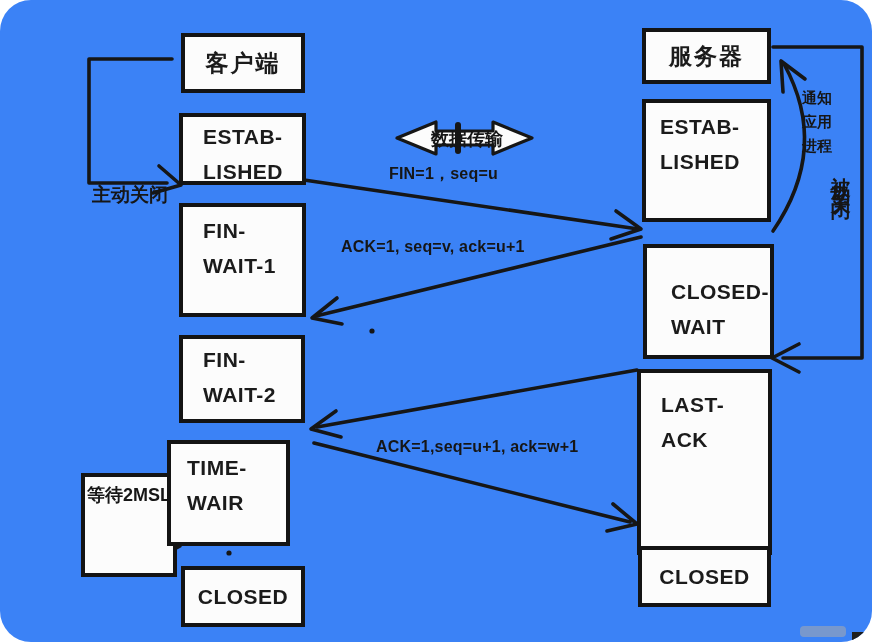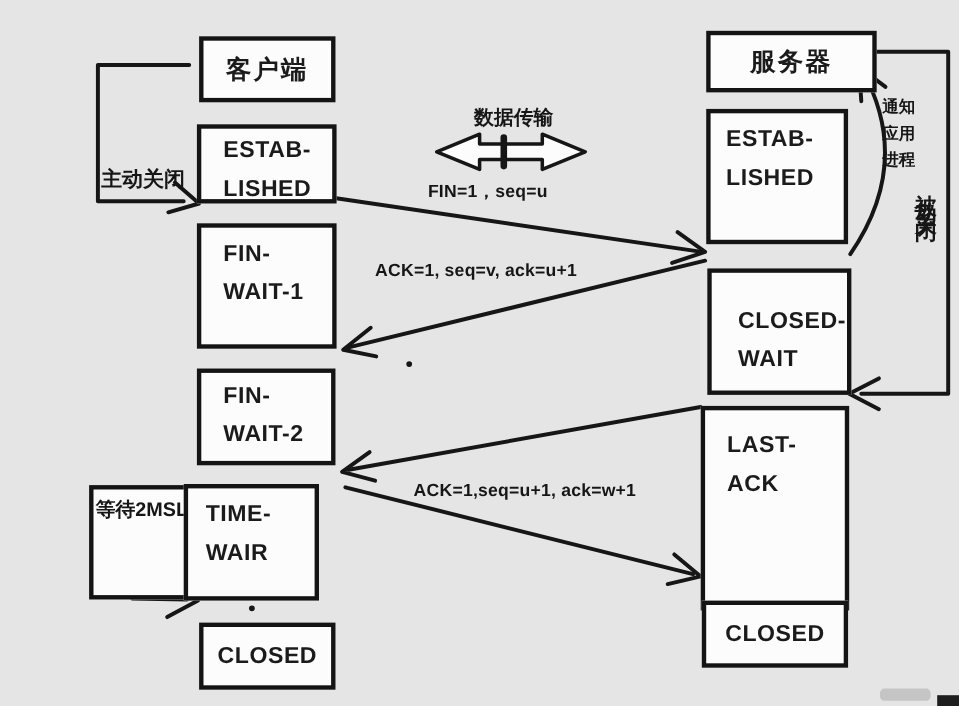--- a/index.html
+++ b/index.html
@@ -1,22 +1,23 @@
 <!DOCTYPE html>
 <html><head>
 <meta charset="utf-8">
 <style>
   html,body{margin:0;padding:0;background:#ffffff;}
   .canvas{
     position:relative;
     width:872px;height:642px;
-    background:#e5e5e5;
+    background:#3b82f6;
     overflow:hidden;
     font-family:"Liberation Sans","DejaVu Sans",sans-serif;
     color:#161616;
+    border-radius:31px;
   }
   svg.layer{position:absolute;left:0;top:0;width:872px;height:642px;}
   .box{
     position:absolute;
     box-sizing:border-box;
     border:4px solid #141414;
     background:#fcfcfc;
     font-weight:bold;
     color:#1b1b1b;
   }
@@ -24,21 +25,21 @@
   .box.two-line{display:flex;flex-direction:column;padding:6px 0 0 20px;}
   .box.two-line .l{font-size:21px;line-height:35px;letter-spacing:.5px;}
   .title-cn{font-size:23px;letter-spacing:2px;}
   .state-en{font-size:21px;letter-spacing:.5px;}
   .lbl{
     position:absolute;
     font-weight:bold;
     white-space:nowrap;
     color:#161616;
   }
-  .lbl.cn{font-size:19px;}
+  .lbl.cn{font-size:19px;margin-top:32px;}
   .lbl.msg{font-size:16px;letter-spacing:.2px;}
   .notify{
     position:absolute;
     width:34px;
     font-size:15px;
     line-height:24px;
     font-weight:bold;
     white-space:normal;
     word-break:break-all;
     margin-left:24px;
@@ -53,20 +54,21 @@
   }
   .msl-box{
     position:absolute;
     box-sizing:border-box;
     border:4px solid #141414;
     background:#fcfcfc;
     font-weight:bold;
     font-size:18px;
     text-align:center;
     padding-top:6px;
+    margin-top:32px;
   }
 </style>
 </head>
 <body>
 
 <div class="canvas">
 
   <svg class="layer" viewBox="0 0 872 642">
     <g stroke="#161616" stroke-width="3.6" fill="none" stroke-linecap="round" stroke-linejoin="round">
 
@@ -148,21 +150,21 @@
 
   <div class="box two-line" style="left:167px;top:440px;width:123px;height:106px;padding-left:16px;">
     <span class="l">TIME-</span>
     <span class="l">WAIR</span>
   </div>
 
   <div class="box center" style="left:181px;top:566px;width:124px;height:61px;">
     <span class="state-en">CLOSED</span>
   </div>
 
-  <div class="box center" style="left:642px;top:28px;width:155px;height:56px;">
+  <div class="box center" style="left:642px;top:28px;width:129px;height:56px;">
     <span class="title-cn">服务器</span>
   </div>
 
   <div class="box two-line" style="left:642px;top:99px;width:129px;height:123px;padding-left:14px;">
     <span class="l">ESTAB-</span>
     <span class="l">LISHED</span>
   </div>
 
   <div class="box two-line" style="left:643px;top:234px;width:131px;height:115px;padding-top:26px;padding-left:24px;margin-top:10px;">
     <span class="l">CLOSED-</span>

